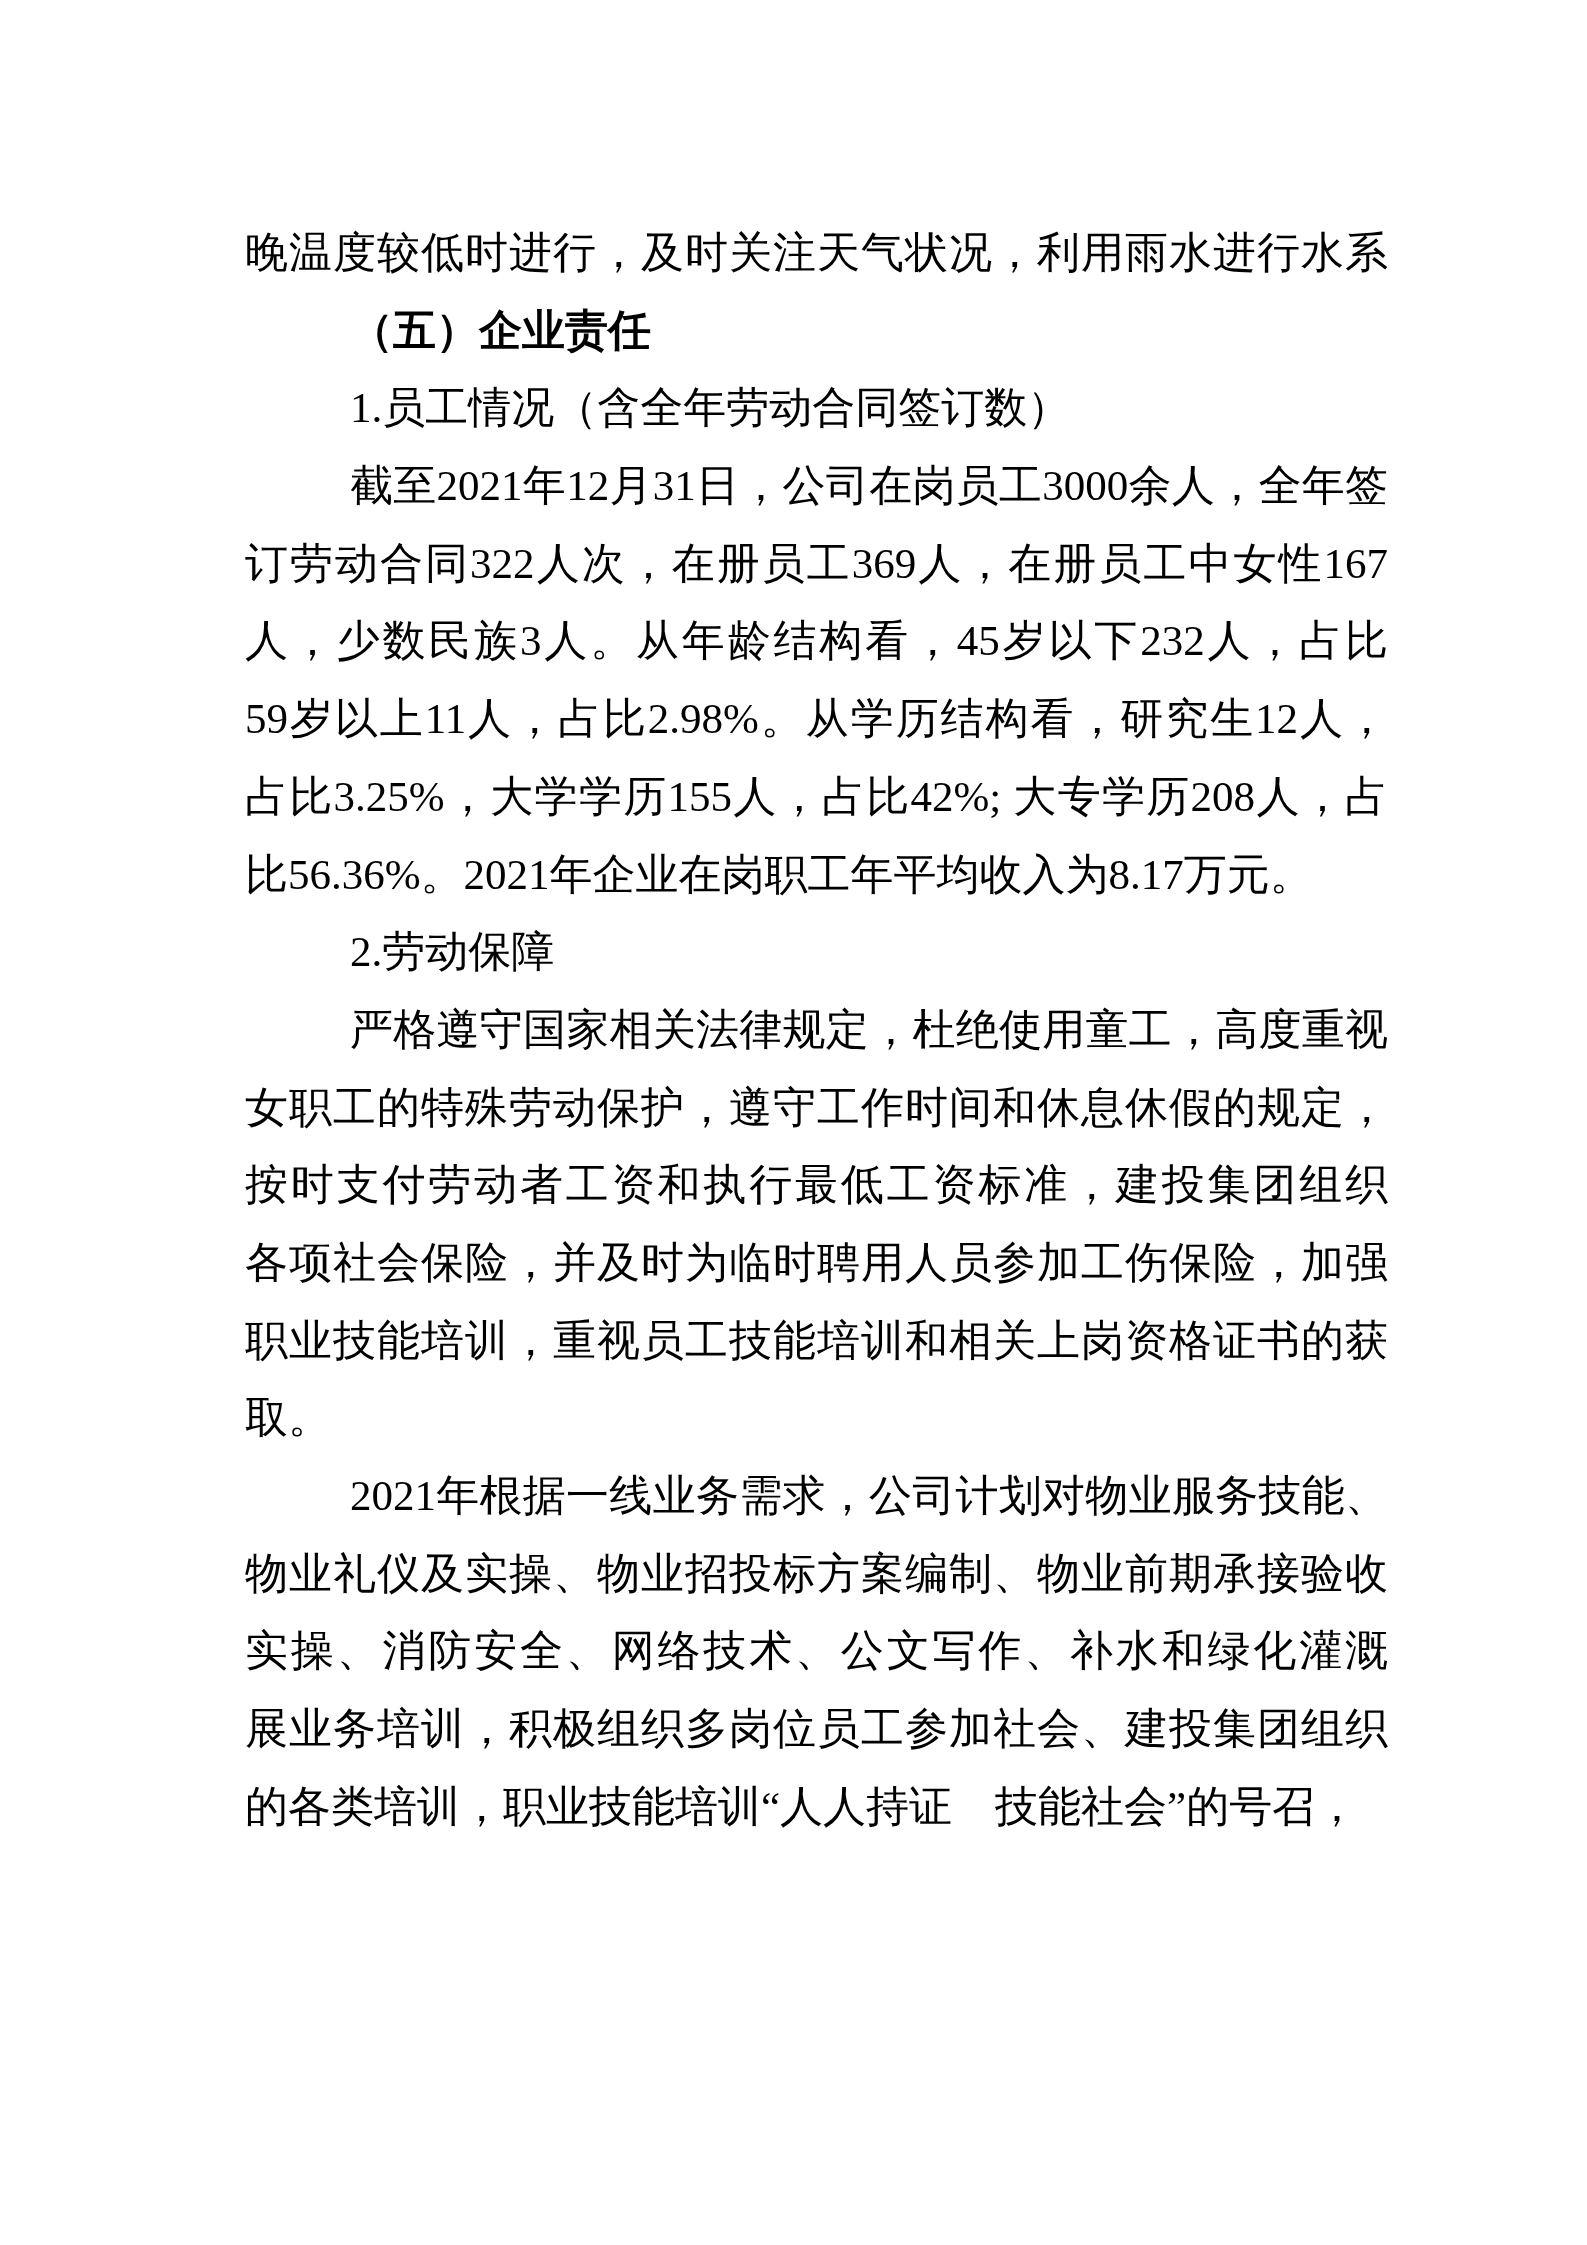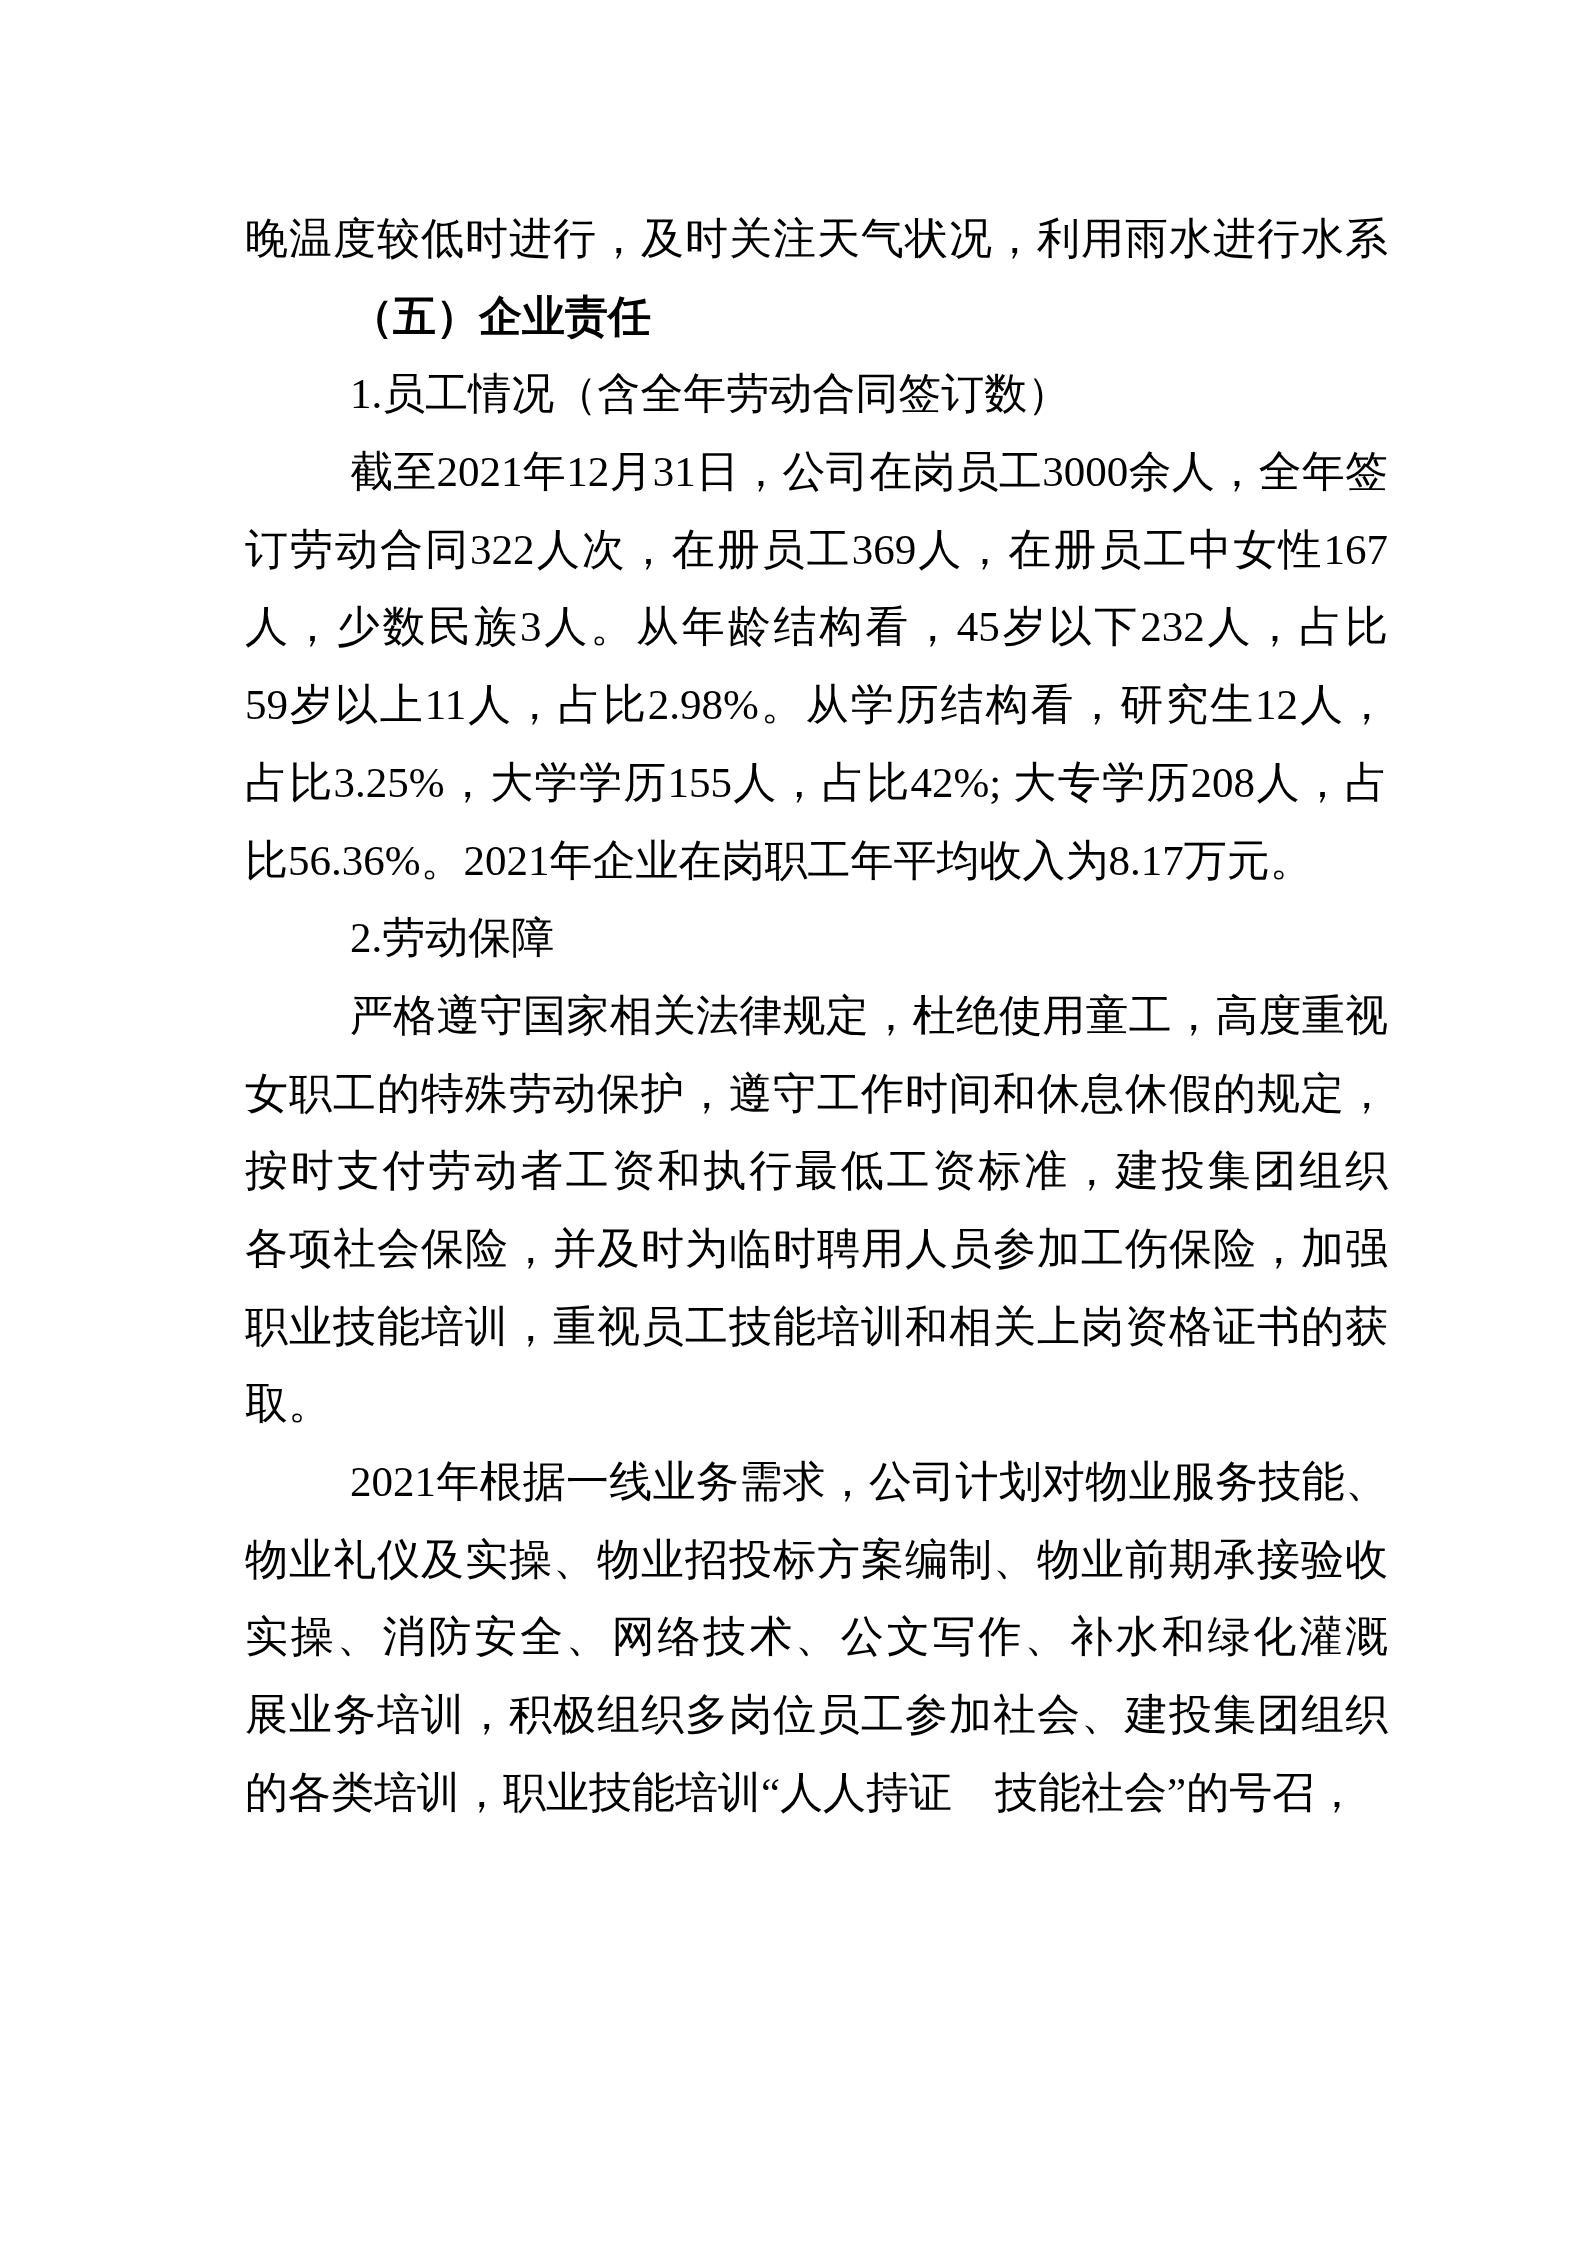--- a/index.html
+++ b/index.html
@@ -8,21 +8,21 @@
     background: #ffffff;
   }
   body {
     width: 1587px;
     height: 2245px;
     overflow: hidden;
     position: relative;
   }
   .page {
     position: absolute;
-    left: 0; top: 0;
+    left: 0; top: 14px;
     width: 1587px;
     height: 1715px;
     background: #ffffff;
   }
   .content {
     position: absolute;
     left: 245px;
     top: 200px;
     width: 1143px;
     color: #000000;

